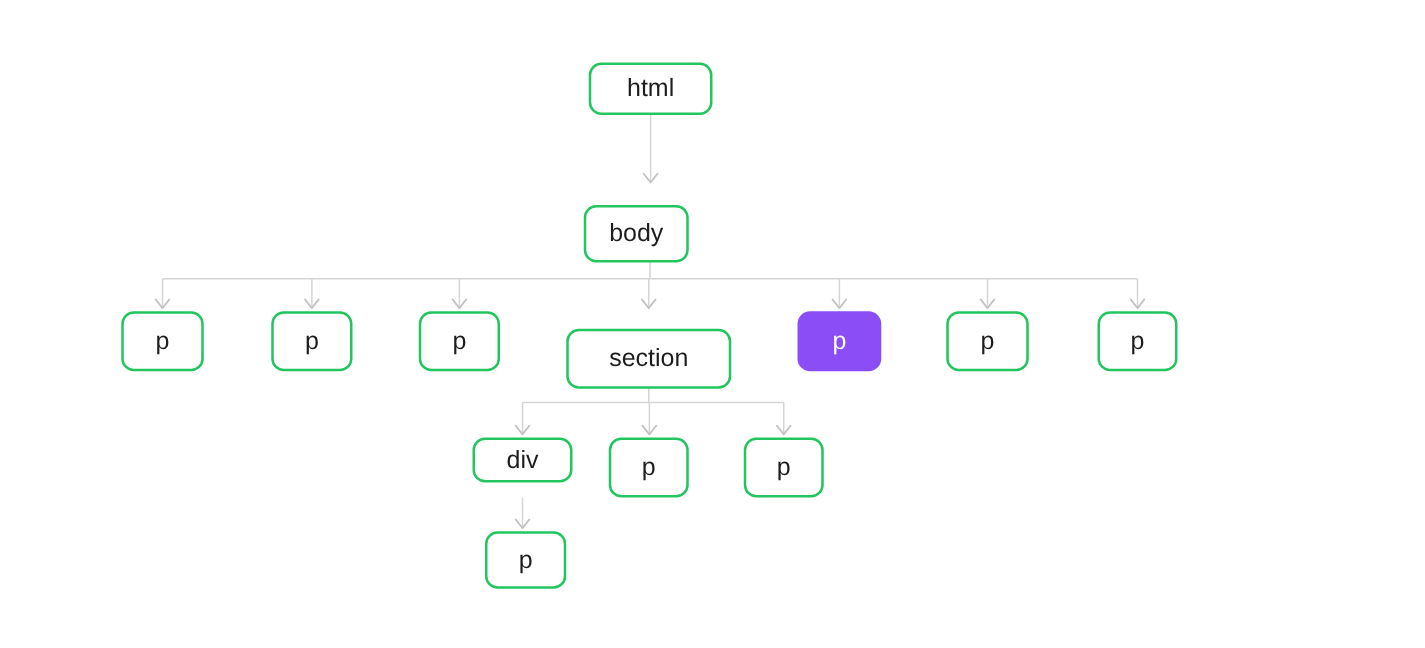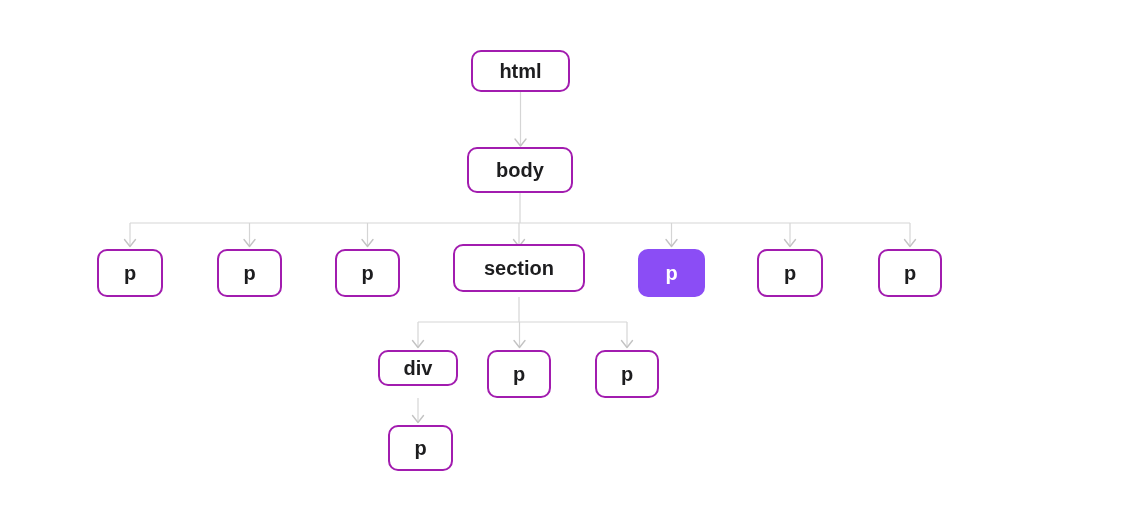--- a/index.html
+++ b/index.html
@@ -16,24 +16,24 @@
     left: 0; top: 0;
     width: 1140px; height: 518px;
   }
   .node {
     position: absolute;
     box-sizing: border-box;
     display: flex;
     align-items: center;
     justify-content: center;
     background: #ffffff;
-    border: 2px solid #a21caf;
+    border: 2px solid #22c55e;
     border-radius: 10px;
     font-size: 20px;
-    font-weight: 700;
+    font-weight: 400;
     color: #1d1d1f;
     cursor: pointer;
     user-select: none;
   }
   .node.highlighted {
     background: var(--highlight, #8b4df5);
     border-color: var(--highlight, #8b4df5);
     color: #ffffff;
   }
 </style>
@@ -72,29 +72,29 @@
       <path d="M904.5 239.5 L910 246.5 L915.5 239.5"></path>
       <path d="M412.5 340.5 L418 347.5 L423.5 340.5"></path>
       <path d="M514 340.5 L519.5 347.5 L525 340.5"></path>
       <path d="M621.5 340.5 L627 347.5 L632.5 340.5"></path>
       <path d="M412.5 415.5 L418 422.5 L423.5 415.5"></path>
     </g>
   </svg>
 
   <div class="node" style="left:471px; top:50px;  width:99px;  height:42px">html</div>
 
-  <div class="node" style="left:467px; top:147px; width:106px; height:46px">body</div>
+  <div class="node" style="left:467px; top:164px; width:84px; height:46px">body</div>
 
   <div class="node" style="left:97px;  top:249px; width:66px;  height:48px">p</div>
 
   <div class="node" style="left:217px; top:249px; width:65px;  height:48px">p</div>
 
   <div class="node" style="left:335px; top:249px; width:65px;  height:48px">p</div>
 
-  <div class="node" style="left:453px; top:244px; width:132px; height:48px">section</div>
+  <div class="node" style="left:453px; top:263px; width:132px; height:48px">section</div>
 
   <div class="node highlighted" style="left:638px; top:249px; width:67px; height:48px">p</div>
 
   <div class="node" style="left:757px; top:249px; width:66px;  height:48px">p</div>
 
   <div class="node" style="left:878px; top:249px; width:64px;  height:48px">p</div>
 
   <div class="node" style="left:378px; top:350px; width:80px;  height:36px">div</div>
 
   <div class="node" style="left:487px; top:350px; width:64px;  height:48px">p</div>

